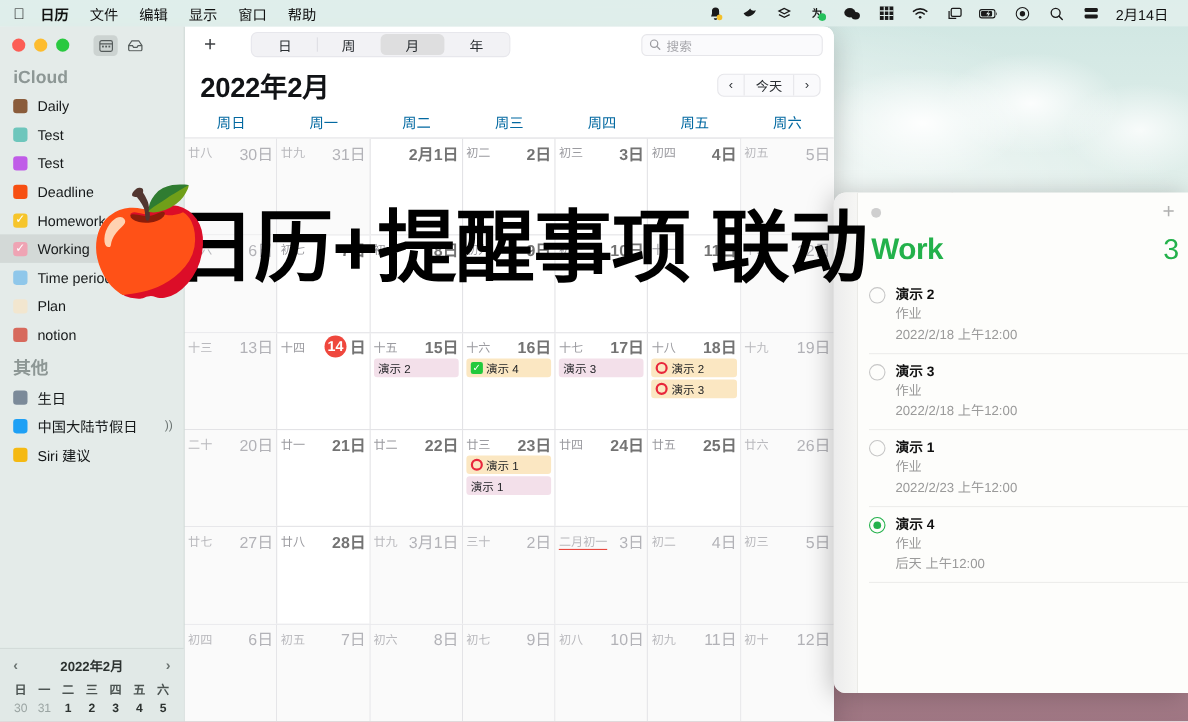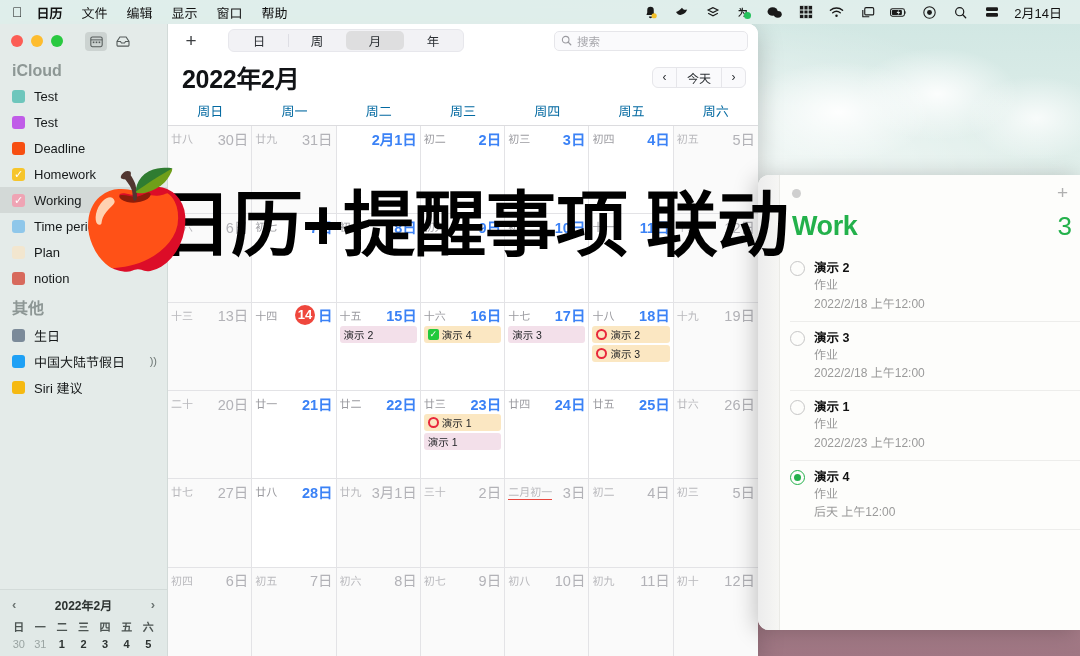--- a/index.html
+++ b/index.html
@@ -95,40 +95,40 @@
 
   
   .calmain { flex: 1; display: flex; flex-direction: column; background: #fff; min-width: 0; }
   .toolbar { height: 33px; display: flex; align-items: center; padding: 0 10px; gap: 10px; background: #fff; }
   .plusbtn { width: 26px; height: 22px; display: flex; align-items: center; justify-content: center; font-size: 19px; color: #3c3f42; }
   .segwrap { margin-left: 14px; display: flex; background: #f2f2f5; border-radius: 6px; padding: 1px; border: 1px solid #e7e7ec; }
   .seg { width: 58px; height: 19px; display: flex; align-items: center; justify-content: center; font-size: 12.5px; color: #2b2f33; border-radius: 5px; position: relative; }
   .seg + .seg::before { content: ""; position: absolute; left: 0; top: 3px; bottom: 3px; width: 1px; background: #dedee4; }
   .seg.active { background: #dededf; }
   .seg.active::before, .seg.active + .seg::before { background: transparent; }
-  .searchbox { margin-left: auto; width: 194px; height: 20px; border: 1px solid #e6e6ea; background: #fafafc; border-radius: 5px; display: flex; align-items: center; padding: 0 6px; gap: 5px; }
+  .searchbox { margin-left: auto; width: 165px; height: 20px; border: 1px solid #e6e6ea; background: #fafafc; border-radius: 5px; display: flex; align-items: center; padding: 0 6px; gap: 5px; }
   .searchbox .ph { font-size: 11.5px; color: #a6a6ab; }
   .titlebar { height: 40px; display: flex; align-items: center; padding: 0 12px 0 14px; }
   .bigtitle { font-size: 25px; font-weight: bold; color: #111316; letter-spacing: -.3px; }
   .navgrp { margin-left: auto; display: flex; align-items: center; background: #fafafc; border: 1px solid #e6e6ea; border-radius: 6px; overflow: hidden; height: 21px; }
   .navgrp > div { display: flex; align-items: center; justify-content: center; font-size: 12px; color: #2c3034; height: 100%; }
   .navgrp .nv { width: 23px; }
   .navgrp .tdy { width: 46px; border-left: 1px solid #e6e6ea; border-right: 1px solid #e6e6ea; font-size: 12px; }
   .dowrow { display: grid; grid-template-columns: repeat(7, 1fr); border-bottom: 1px solid #dcdcdf; }
   .dow { text-align: center; font-size: 13px; color: #0369a1; padding: 4px 0 5px; }
   .weeks { flex: 1; display: grid; grid-template-rows: repeat(6, 1fr); }
   .wk { display: grid; grid-template-columns: repeat(7, 1fr); border-bottom: 1px solid #e3e3e6; }
   .wk:last-child { border-bottom: none; }
   .cell { border-right: 1px solid #e3e3e6; padding: 3px 3px 0 3px; position: relative; min-width: 0; overflow: hidden; }
   .cell:last-child { border-right: none; }
   .cell.dim { background: #fafafa; }
   .dnum { display: flex; align-items: center; justify-content: flex-end; gap: 3px; height: 18px; }
   .lunar { font-size: 11px; color: #9b9ba0; margin-right: auto; white-space: nowrap; }
   .cell.dim .lunar { color: #b9b9bd; }
-  .dval { font-size: 14.5px; font-weight: bold; color: #3b82f6; white-space: nowrap; }
+  .dval { font-size: 14.5px; font-weight: bold; color: #737373; white-space: nowrap; }
   .cell.dim .dval { color: #b2b2b7; font-weight: normal; }
   .lunar.festival { color: #111; }
   .lunar.festival.underline { border-bottom: 1.5px solid #e8483f; }
   .today-badge {
     display: inline-flex; align-items: center; justify-content: center;
     width: 20px; height: 20px; border-radius: 50%;
     background: #ef473d; color: #fff; font-size: 13px; font-weight: bold;
   }
   .evts { margin-top: 2px; display: flex; flex-direction: column; gap: 2px; }
   .evt { display: flex; align-items: center; gap: 3px; border-radius: 3px; padding: 1px 4px; font-size: 10.5px; color: #1c1e21; white-space: nowrap; overflow: hidden; }
@@ -292,20 +292,24 @@
                 <path fill="none" stroke="currentColor" stroke-width="1.3" d="M1 7.4v4.2a1.4 1.4 0 0 0 1.4 1.4h11.2A1.4 1.4 0 0 0 15 11.6V7.4L11.6 2.4H4.4L1 7.4z"></path>
                 <path fill="none" stroke="currentColor" stroke-width="1.3" d="M1 7.6h4l1.2 1.8h3.6L11 7.6h4"></path>
               </svg>
           </span>
         </span>
       </div>
 
       <div class="seclabel">iCloud</div>
       <div class="callist" id="icloud-list">
           <div class="calrow">
+            <span class="swatch" style="background: rgb(138, 92, 59);"></span>
+            <span class="calname">Daily</span>
+          </div>
+          <div class="calrow">
             <span class="swatch" style="background: rgb(110, 198, 188);"></span>
             <span class="calname">Test</span>
           </div>
           <div class="calrow">
             <span class="swatch" style="background: rgb(192, 92, 232);"></span>
             <span class="calname">Test</span>
           </div>
           <div class="calrow">
             <span class="swatch" style="background: rgb(247, 79, 18);"></span>
             <span class="calname">Deadline</span>

